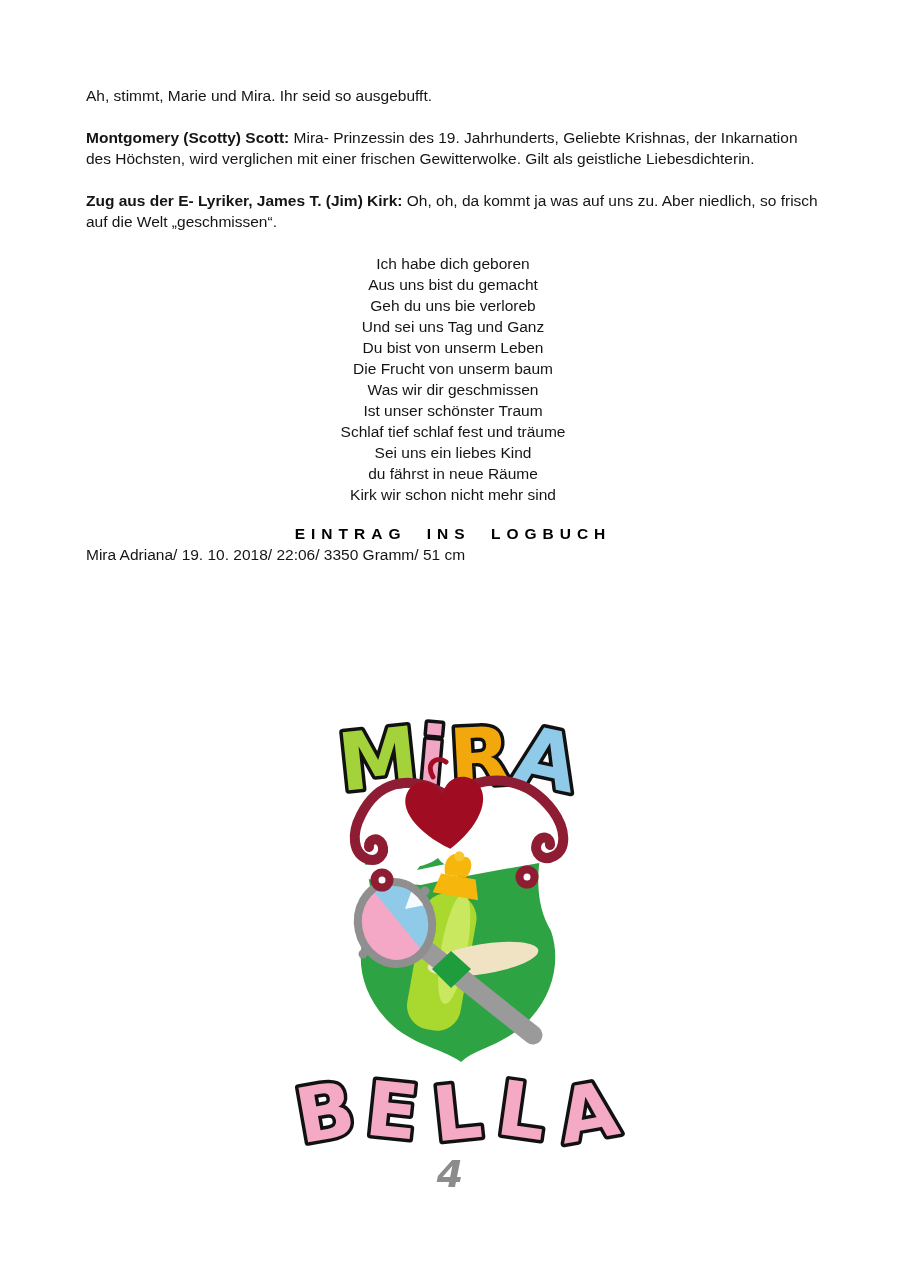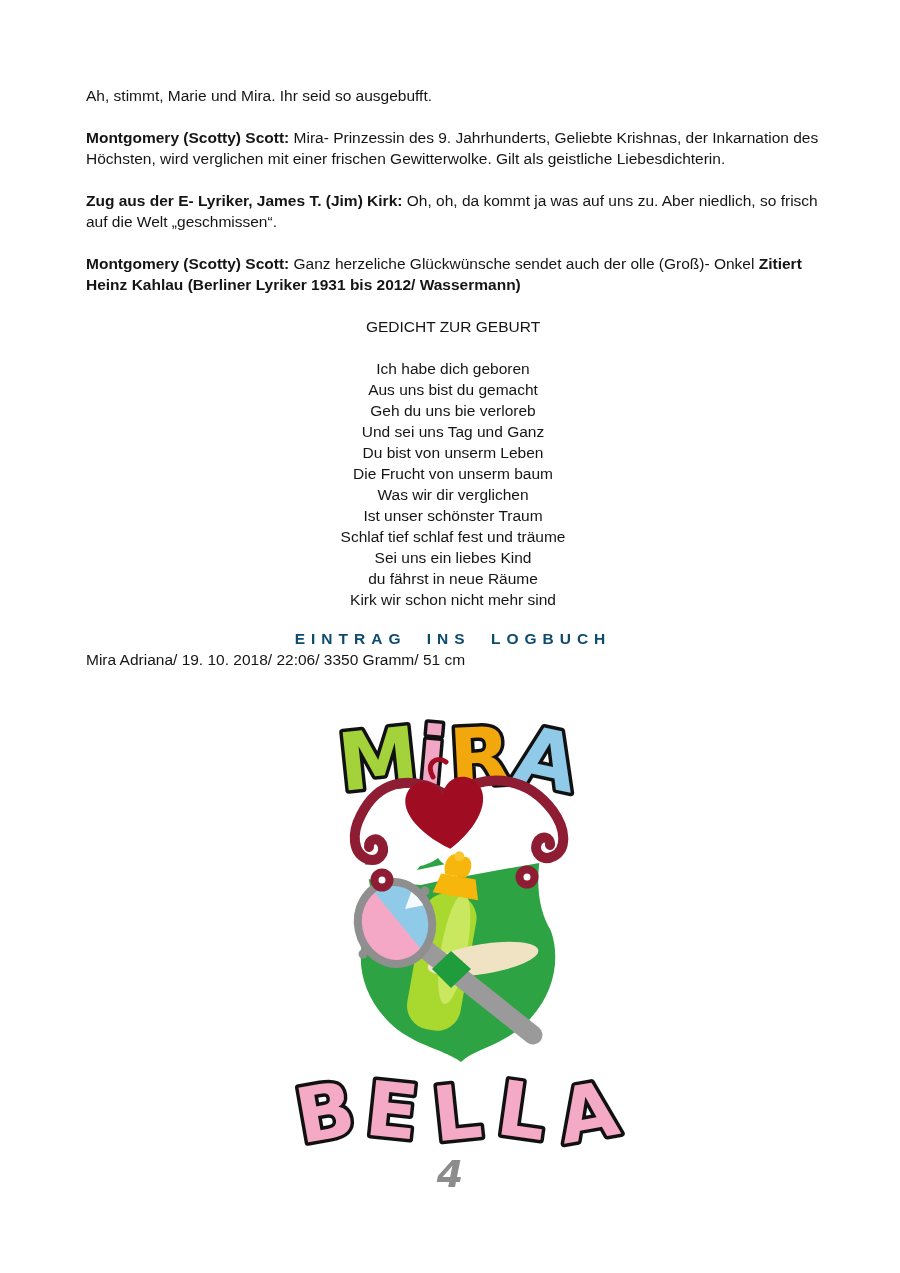--- a/index.html
+++ b/index.html
@@ -33,43 +33,41 @@
 </style>
 </head>
 <body>
 
 <div class="page">
 
   <div class="text-block">
 
     <p><b></b><span>Ah, stimmt, Marie und Mira. Ihr seid so ausgebufft.</span><b></b></p>
 
-    <p><b>Montgomery (Scotty) Scott:</b><span> Mira- Prinzessin des 9. Jahrhunderts, Geliebte Krishnas, der Inkarnation des Höchsten, wird verglichen mit einer frischen Gewitterwolke. Gilt als geistliche Liebesdichterin.</span><b></b></p>
+    <p><b>Montgomery (Scotty) Scott:</b><span> Mira- Prinzessin des 19. Jahrhunderts, Geliebte Krishnas, der Inkarnation des Höchsten, wird verglichen mit einer frischen Gewitterwolke. Gilt als geistliche Liebesdichterin.</span><b></b></p>
 
     <p><b>Zug aus der E- Lyriker, James T. (Jim) Kirk:</b><span> Oh, oh, da kommt ja was auf uns zu. Aber niedlich, so frisch auf die Welt „geschmissen“.</span><b></b></p>
 
-    <p><b>Montgomery (Scotty) Scott:</b><span> Ganz herzeliche Glückwünsche sendet auch der olle (Groß)- Onkel </span><b>Zitiert Heinz Kahlau (Berliner Lyriker 1931 bis 2012/ Wassermann)</b></p>
 
     <div class="poem">
-      <div class="poem-title">GEDICHT ZUR GEBURT</div>
       <div class="poem-line">Ich habe dich geboren</div>
       <div class="poem-line">Aus uns bist du gemacht</div>
       <div class="poem-line">Geh du uns bie verloreb</div>
       <div class="poem-line">Und sei uns Tag und Ganz</div>
       <div class="poem-line">Du bist von unserm Leben</div>
       <div class="poem-line">Die Frucht von unserm baum</div>
-      <div class="poem-line">Was wir dir verglichen</div>
+      <div class="poem-line">Was wir dir geschmissen</div>
       <div class="poem-line">Ist unser schönster Traum</div>
       <div class="poem-line">Schlaf tief schlaf fest und träume</div>
       <div class="poem-line">Sei uns ein liebes Kind</div>
       <div class="poem-line">du fährst in neue Räume</div>
       <div class="poem-line">Kirk wir schon nicht mehr sind</div>
     </div>
 
-    <div class="logbook-heading" style="color: #0c4a6e;">EINTRAG INS LOGBUCH</div>
+    <div class="logbook-heading" style="color: #000000;">EINTRAG INS LOGBUCH</div>
     <div class="logbook-entry">Mira Adriana/ 19. 10. 2018/ 22:06/ 3350 Gramm/ 51 cm</div>
 
   </div>
 
   <svg class="artwork" width="350" height="465" viewBox="0 0 350 465" xmlns="http://www.w3.org/2000/svg">
 
     <g>
       <text class="bubble-letter" x="103" y="90" font-size="80" text-anchor="middle" stroke-width="7" transform="rotate(-6 103 60)" fill="#a3d23a">M</text>
       <text class="bubble-letter" x="157" y="87" font-size="80" text-anchor="middle" stroke-width="7" transform="rotate(5 157 60)" fill="#f2a6c5">i</text>
       <text class="bubble-letter" x="205" y="88" font-size="80" text-anchor="middle" stroke-width="7" transform="rotate(-3 205 60)" fill="#f2a70d">R</text>

